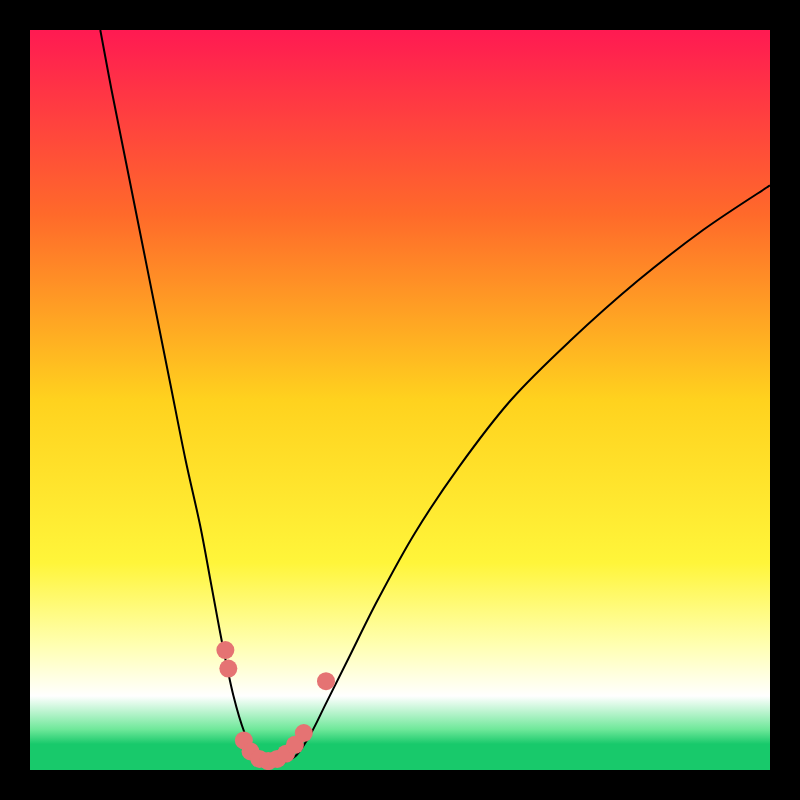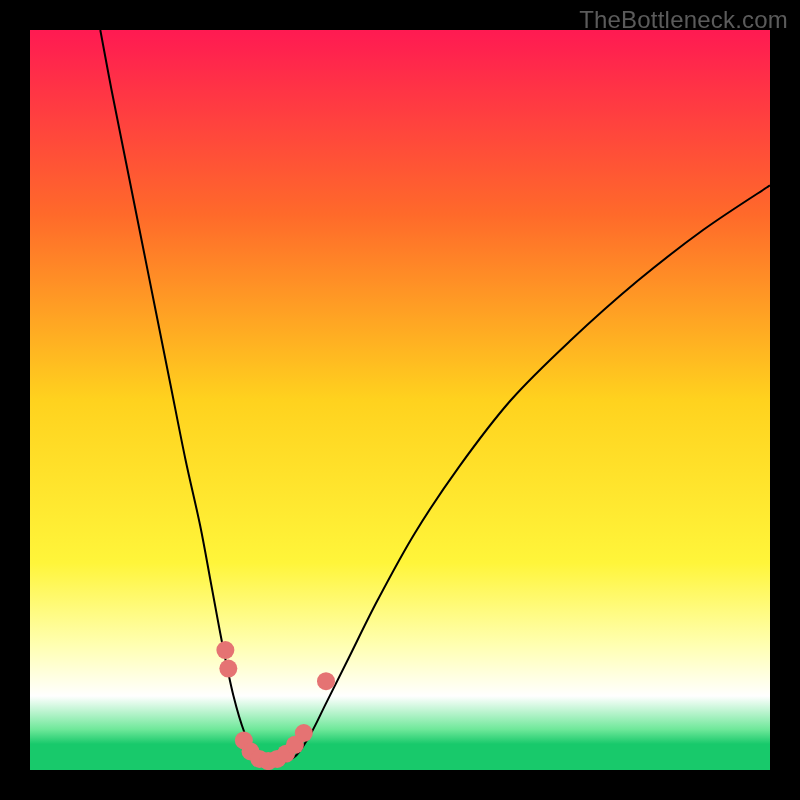--- a/index.html
+++ b/index.html
@@ -26,21 +26,20 @@
     top: 30px;
     width: 740px;
     height: 740px;
   }
   svg { display: block; }
 </style>
 </head>
 <body>
 
 <div class="frame">
-  <div class="watermark">TheBottleneck.com</div>
   <div class="plot">
     <svg id="chart-svg" width="740" height="740" viewBox="0 0 740 740" preserveAspectRatio="none">
       <defs>
         <linearGradient id="bg-grad" x1="0" y1="0" x2="0" y2="1">
             <stop offset="0%" stop-color="#ff1a52"></stop>
             <stop offset="25%" stop-color="#ff6a2a"></stop>
             <stop offset="50%" stop-color="#ffd21e"></stop>
             <stop offset="72%" stop-color="#fff53a"></stop>
             <stop offset="83%" stop-color="#ffffb0"></stop>
             <stop offset="90%" stop-color="#ffffff"></stop>

